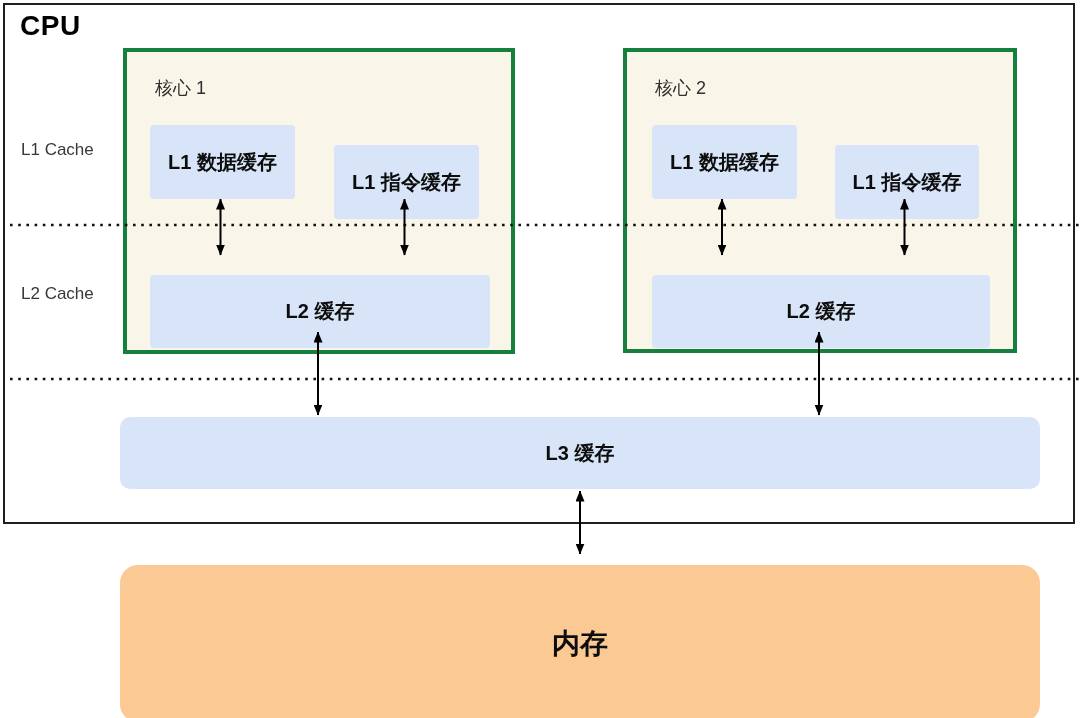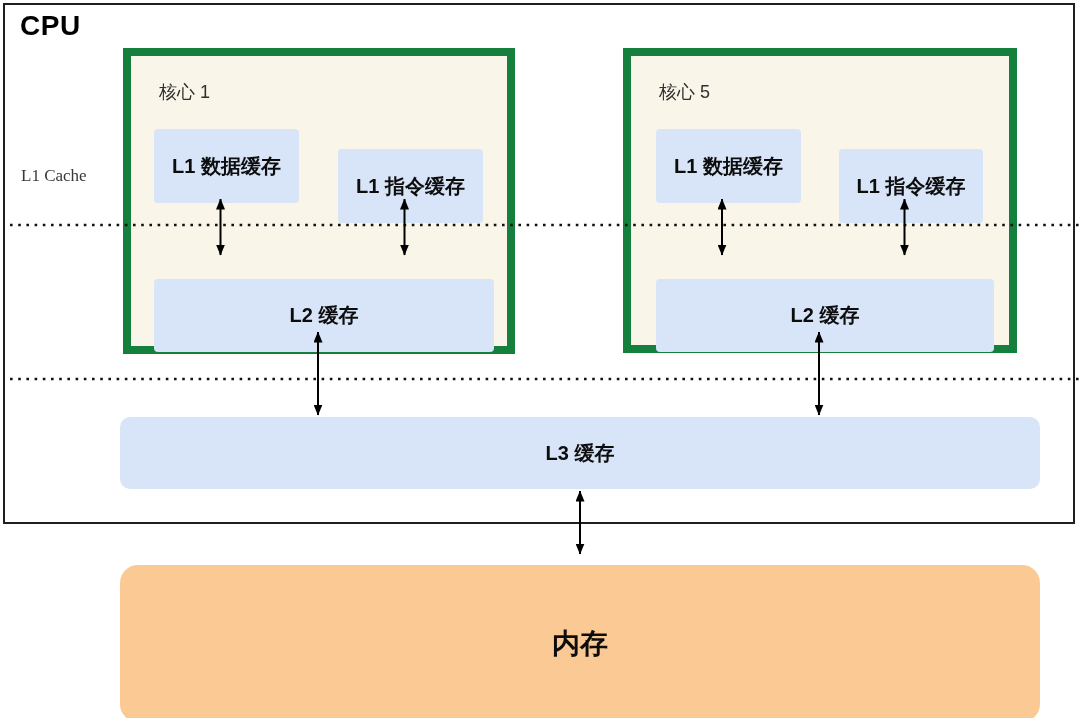--- a/index.html
+++ b/index.html
@@ -32,27 +32,27 @@
   }
   .row-label {
     position: absolute;
     left: 21px;
     width: 95px;
     display: flex;
     align-items: center;
     font-size: 17px;
     color: #383838;
   }
-  .row-label.l1 { top: 139px; height: 74px; font-family: Liberation Serif, serif; }
+  .row-label.l1 { top: 113px; height: 74px; }
   .row-label.l2 { top: 257px; height: 73px; }
   .row-label.l3 { top: 417px; height: 72px; }
   .core {
     position: absolute;
     background: #f9f5e9;
-    border: 8px solid #15803d;
+    border: 4px solid #15803d;
     box-sizing: border-box;
   }
   .core.core1 { left: 123px; top: 48px; width: 392px; height: 306px; }
   .core.core2 { left: 623px; top: 48px; width: 394px; height: 305px; }
   .core-title {
     position: absolute;
     left: 28px; top: 24px;
     font-size: 18px;
     color: #2f2f2f;
   }
@@ -103,30 +103,31 @@
 </style>
 </head>
 <body>
 
 <div class="canvas">
 
   <div class="cpu-box"></div>
   <div class="cpu-title">CPU</div>
 
   <div class="row-label l1">L1 Cache</div>
+  <div class="row-label l2">L2 Cache</div>
 
   <div class="core core1">
     <div class="core-title">核心 1</div>
     <div class="cache-box l1d">L1 数据缓存</div>
     <div class="cache-box l1i">L1 指令缓存</div>
     <div class="cache-box l2c">L2 缓存</div>
   </div>
 
   <div class="core core2">
-    <div class="core-title">核心 5</div>
+    <div class="core-title">核心 2</div>
     <div class="cache-box l1d">L1 数据缓存</div>
     <div class="cache-box l1i">L1 指令缓存</div>
     <div class="cache-box l2c">L2 缓存</div>
   </div>
 
   <div class="cache-box l3-box">L3 缓存</div>
 
   <div class="memory-box">内存</div>
 
   <svg class="overlay" width="1080" height="718" viewBox="0 0 1080 718" xmlns="http://www.w3.org/2000/svg">

